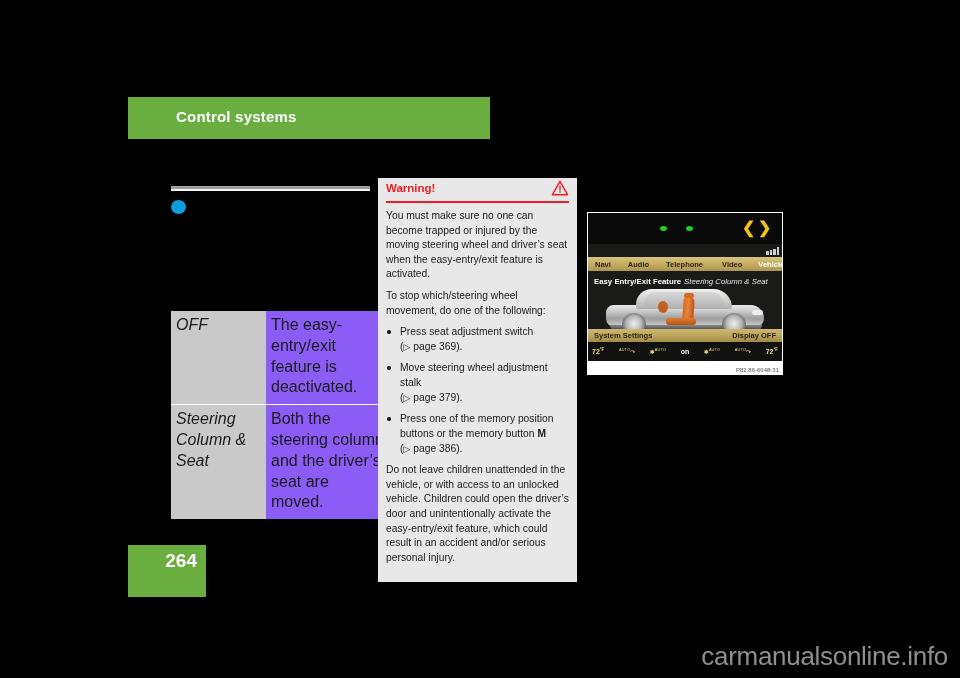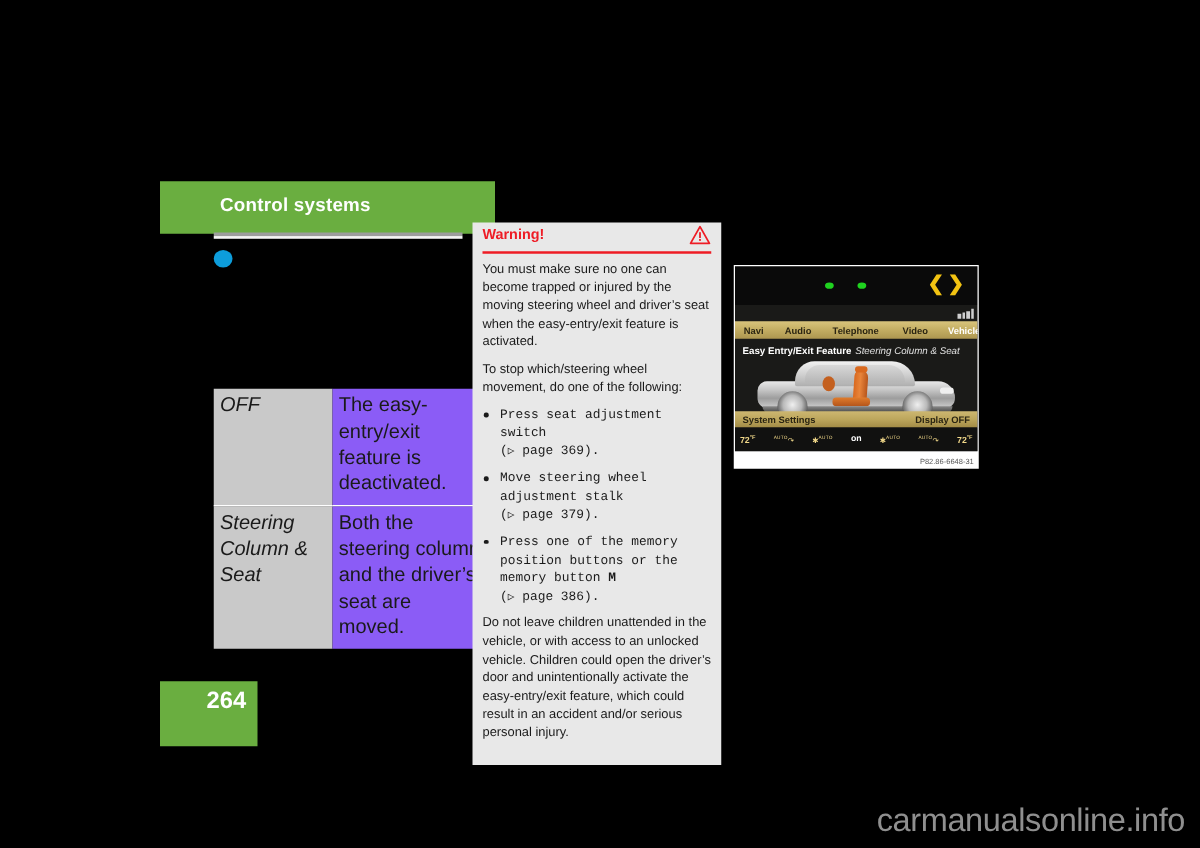--- a/index.html
+++ b/index.html
@@ -14,24 +14,23 @@
     overflow: hidden;
     font-family: "Liberation Sans", sans-serif;
     color: #1a1a1a;
   }
 
   
   #chapter-header {
     position: absolute;
     left: 128px;
     top: 97px;
-    width: 268px;
+    width: 362px;
     height: 42px;
     background: #6aae40;
-    margin-top: 48px;
   }
   #chapter-header-title {
     position: absolute;
     left: 48px;
     top: 11px;
     font-size: 15px;
     font-weight: bold;
     color: #ffffff;
     letter-spacing: 0.2px;
     white-space: nowrap;
@@ -142,21 +141,20 @@
     font-size: 10.3px;
     line-height: 1.42;
   }
   #warning-body p {
     margin: 0 0 7px 0;
   }
   #warning-body ul {
     margin: 0 0 7px 0;
     padding: 0;
     list-style: none;
-    font-family: Liberation Mono, monospace;
   }
   #warning-body ul li {
     position: relative;
     padding-left: 14px;
     margin-bottom: 7px;
   }
   #warning-body ul li .wbullet {
     position: absolute;
     left: 1px;
     top: 5px;

